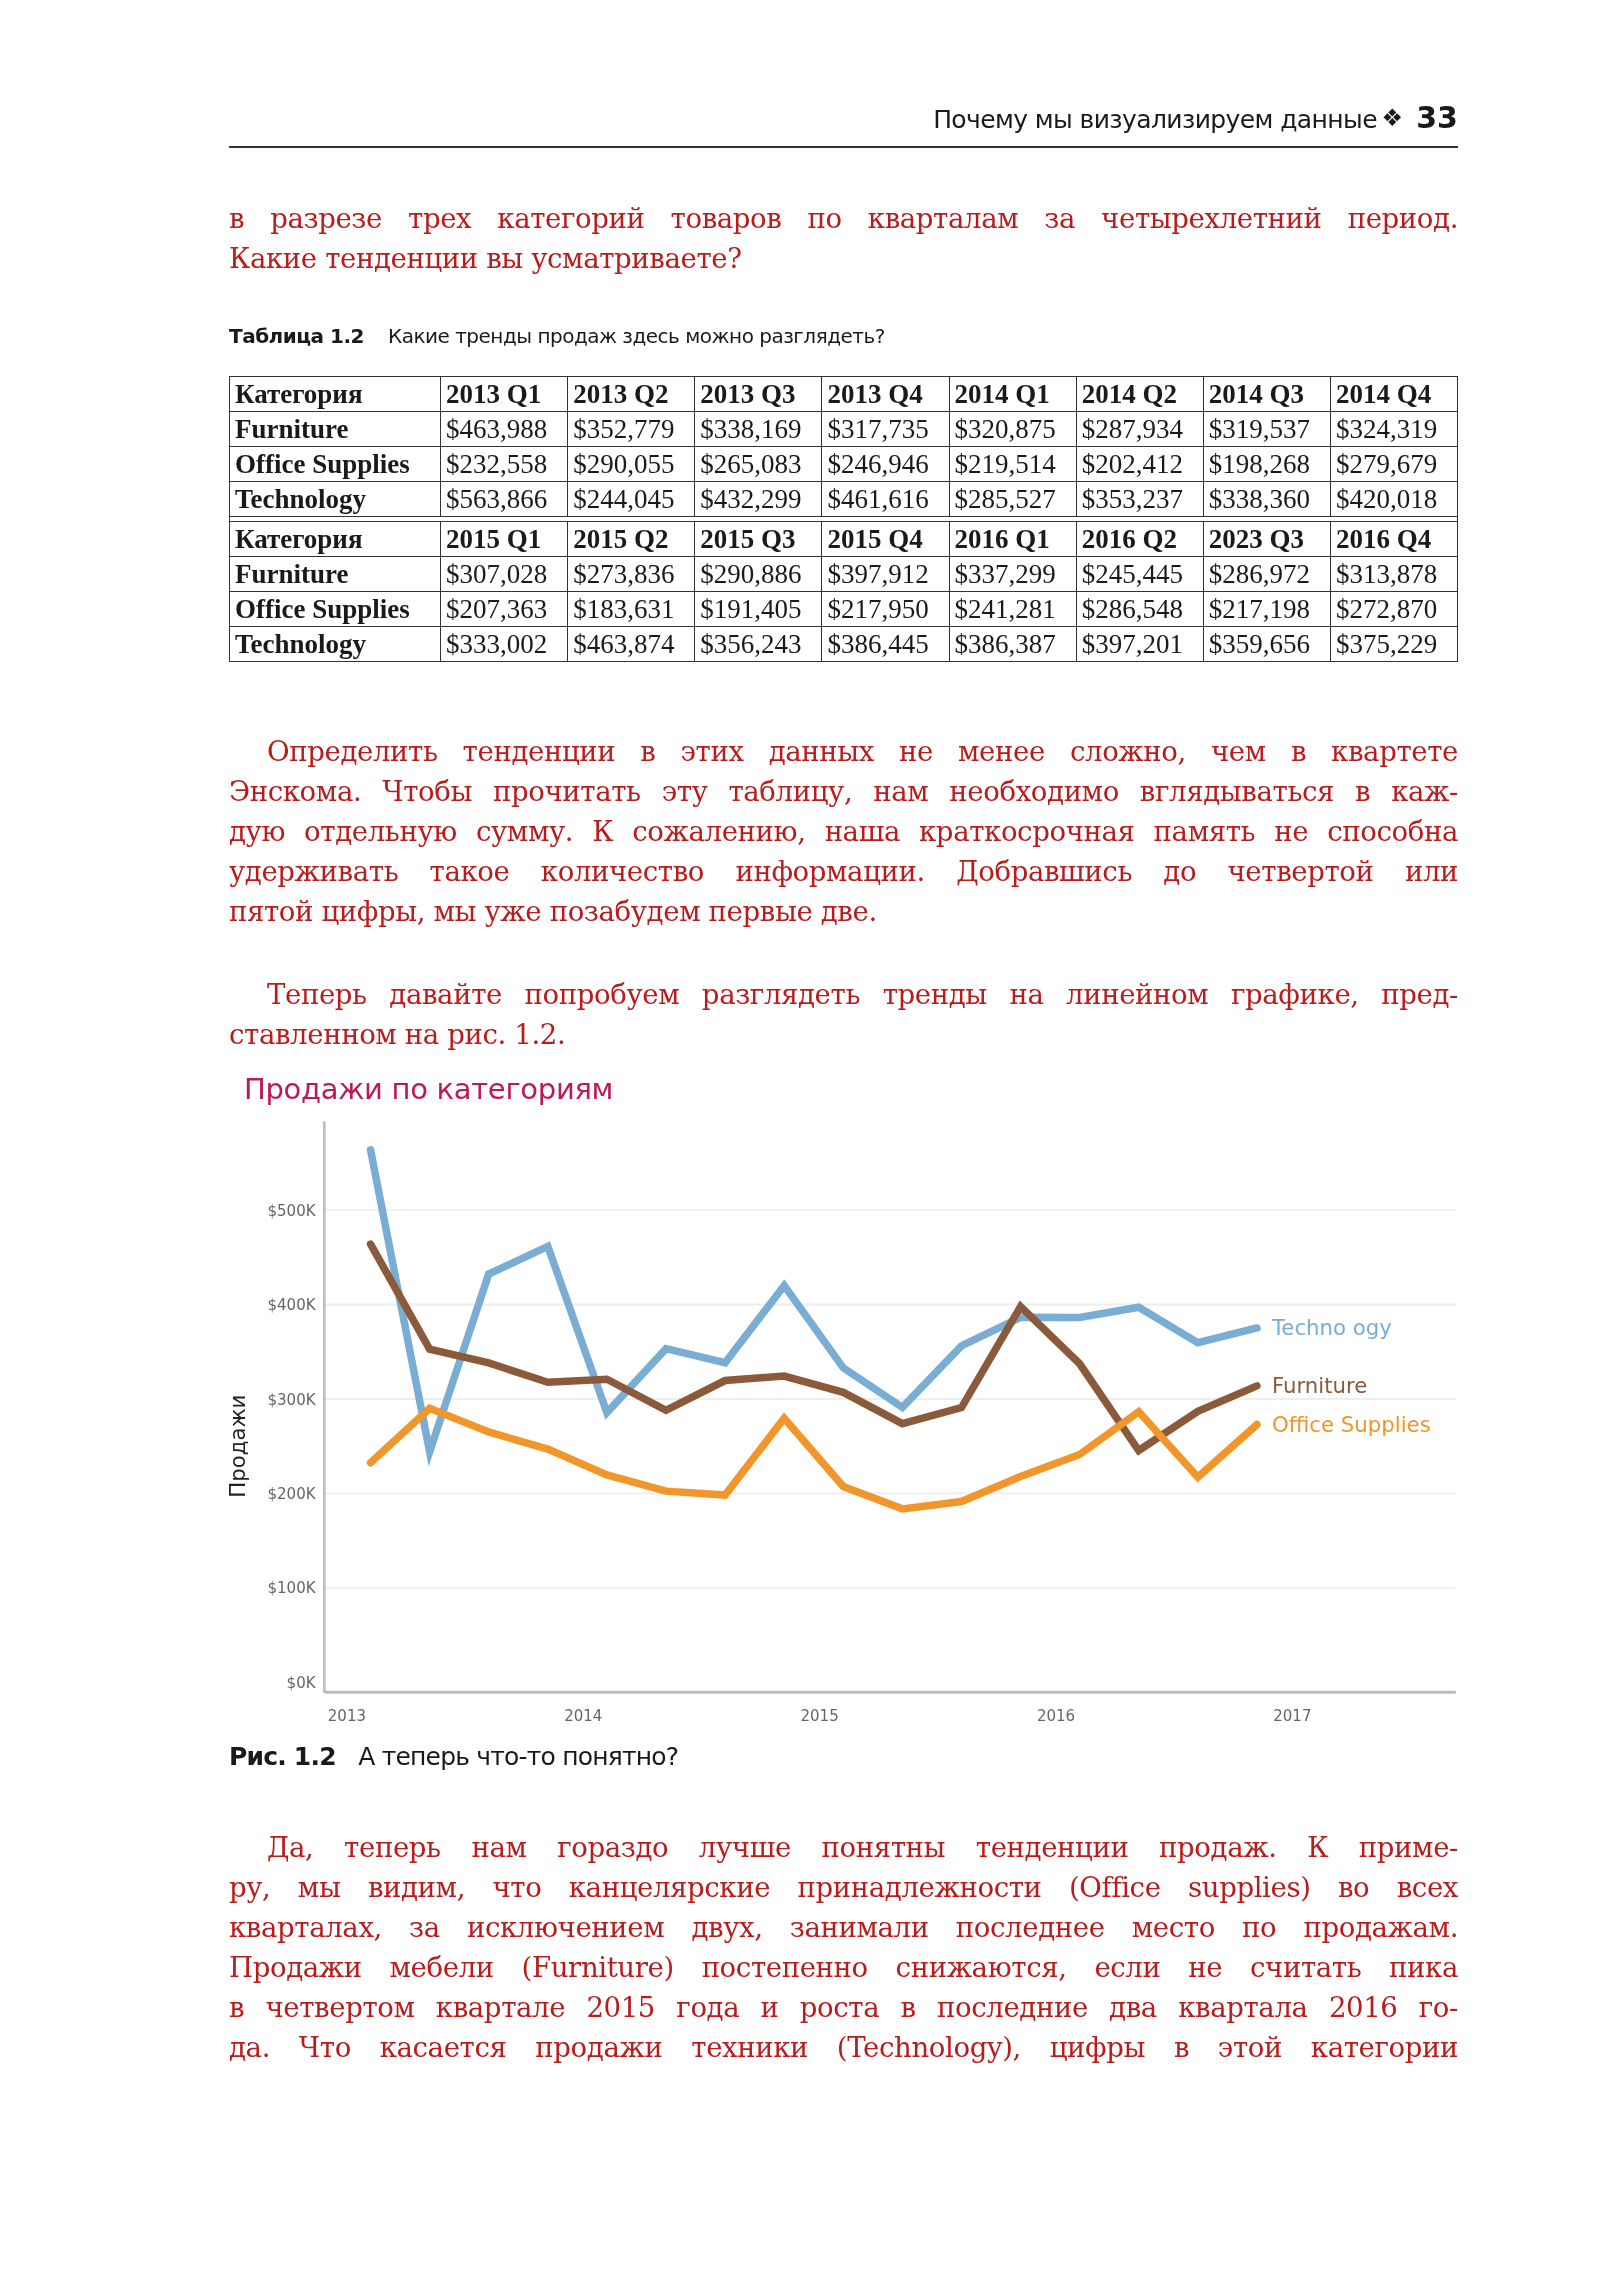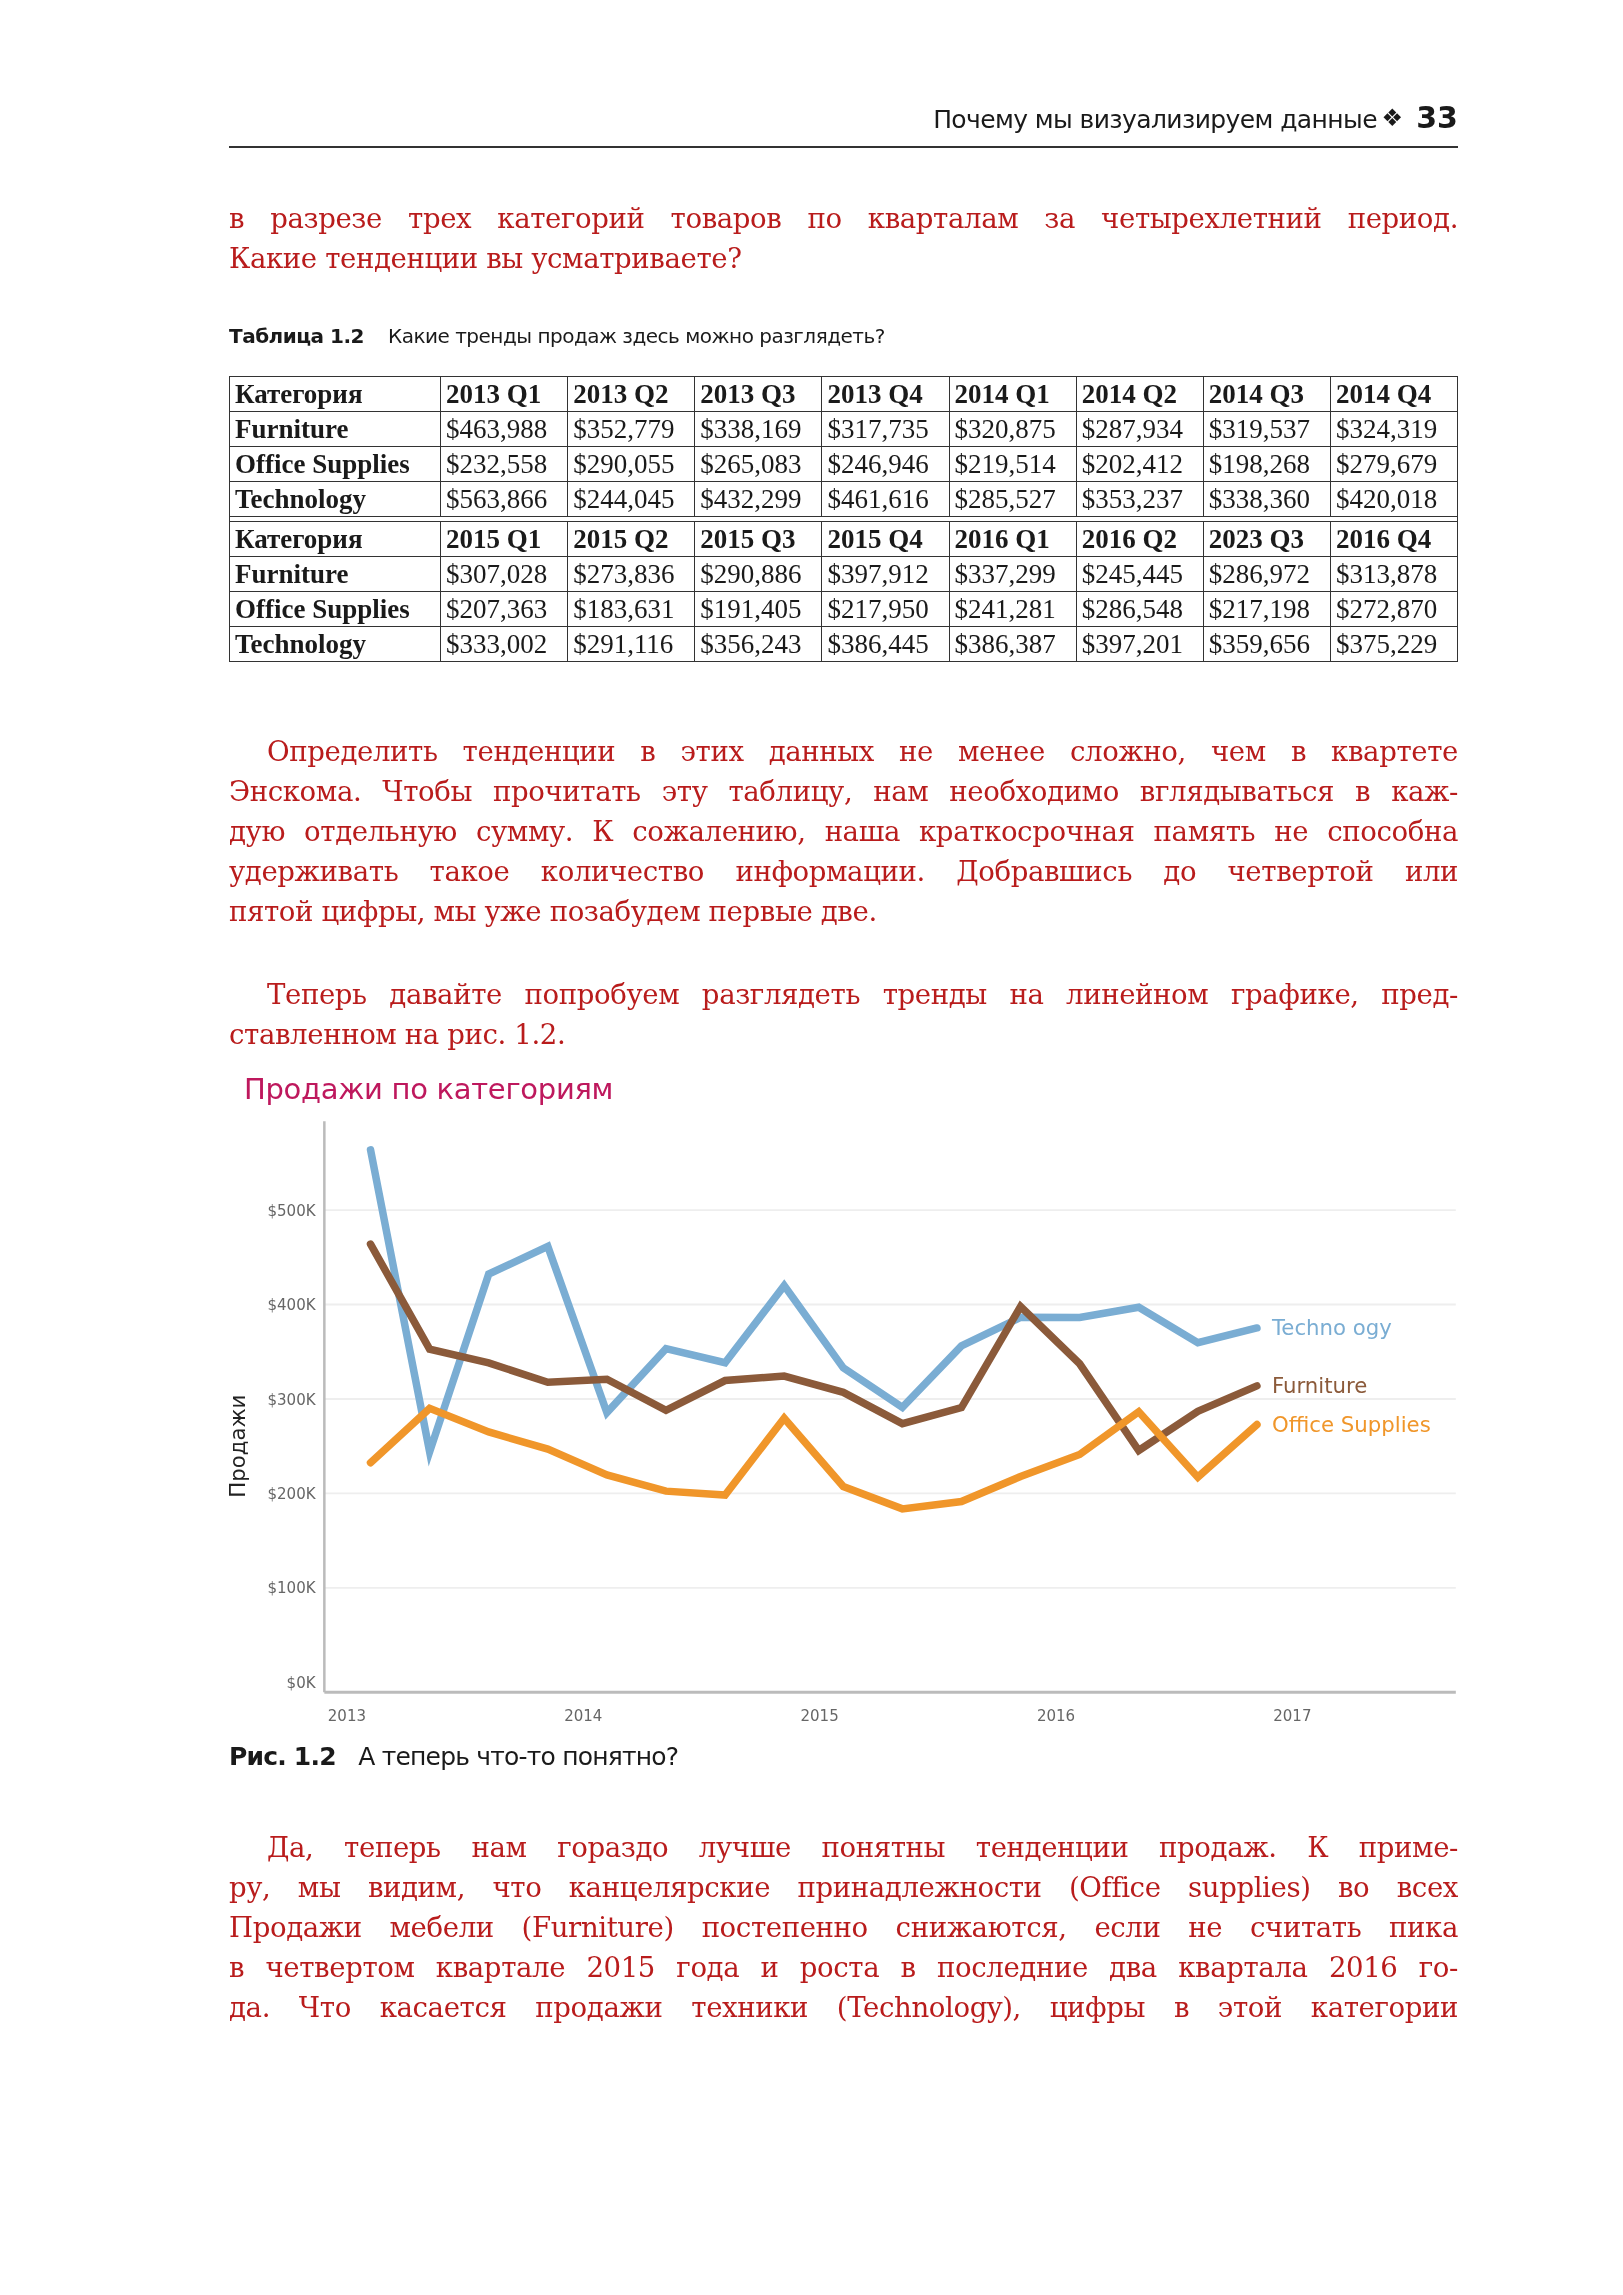--- a/index.html
+++ b/index.html
@@ -140,21 +140,21 @@
         <td>$191,405</td>
         <td>$217,950</td>
         <td>$241,281</td>
         <td>$286,548</td>
         <td>$217,198</td>
         <td>$272,870</td>
       </tr>
       <tr>
         <td class="cat">Technology</td>
         <td>$333,002</td>
-        <td>$291,116</td>
+        <td>$463,874</td>
         <td>$356,243</td>
         <td>$386,445</td>
         <td>$386,387</td>
         <td>$397,201</td>
         <td>$359,656</td>
         <td>$375,229</td>
       </tr>
     </tbody>
 </table>
 
@@ -256,17 +256,18 @@
     </g>
 </svg>
 
 <div id="figure-caption" class="abs">
   <span class="cap-num">Рис. 1.2</span><span>А теперь что-то понятно?</span>
 </div>
 
 <div id="para-4" class="abs body-text">
   <span class="line indent">Да, теперь нам гораздо лучше понятны тенденции продаж. К приме-</span>
   <span class="line">ру, мы видим, что канцелярские принадлежности (Office supplies) во всех</span>
+  <span class="line">кварталах, за исключением двух, занимали последнее место по продажам.</span>
   <span class="line">Продажи мебели (Furniture) постепенно снижаются, если не считать пика</span>
   <span class="line">в четвертом квартале 2015 года и роста в последние два квартала 2016 го-</span>
   <span class="line">да. Что касается продажи техники (Technology), цифры в этой категории</span>
 </div>
 
 
 </body></html>

